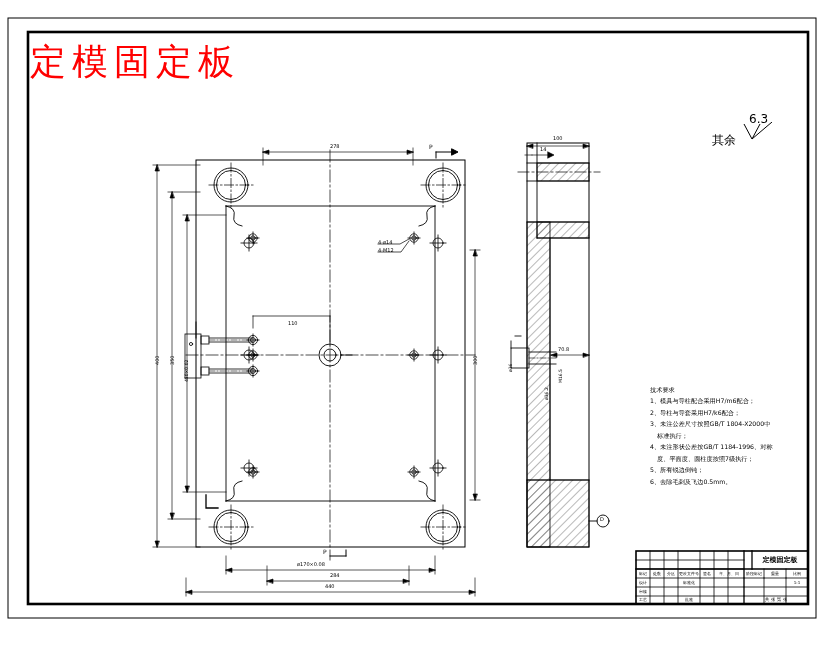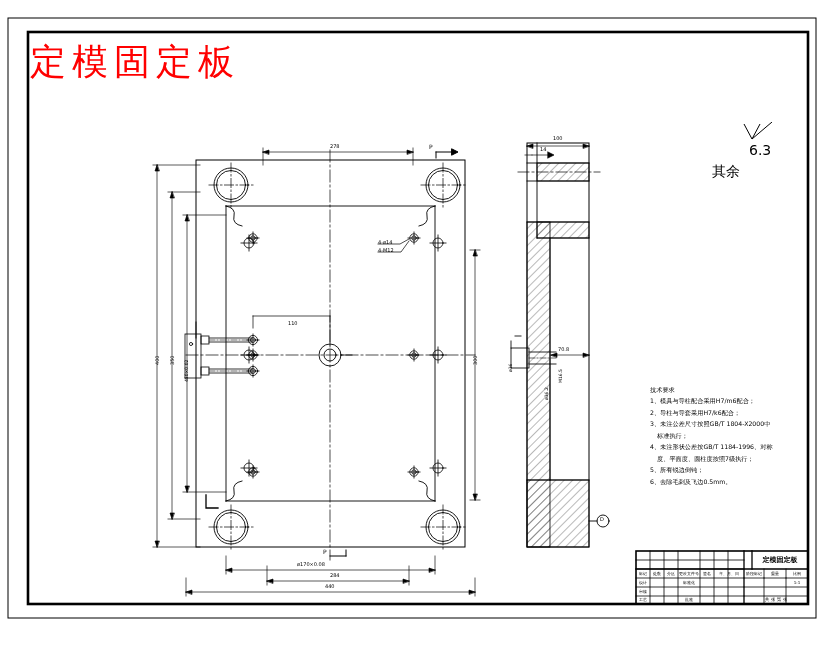--- a/index.html
+++ b/index.html
@@ -7,21 +7,21 @@
   body{width:830px;height:654px;overflow:hidden;
        font-family:"Liberation Sans","DejaVu Sans",sans-serif;}
   #sheet{position:relative;width:830px;height:654px;background:#fff;}
   svg.layer{position:absolute;left:0;top:0;width:830px;height:654px;}
   .ttl{position:absolute;left:30px;top:38px;color:#ff0000;
        font-family:"DejaVu Sans",sans-serif;font-size:36px;
        letter-spacing:6px;font-weight:400;white-space:nowrap;}
   .lbl{position:absolute;font-family:"DejaVu Sans",sans-serif;
        color:#000;white-space:nowrap;line-height:1;}
   .s4{font-size:4px;} .s45{font-size:4.5px;} .s5{font-size:5px;} .s6{font-size:6px;} .s7{font-size:7px;}
-  .s8{font-size:14px;margin-top:30px;}
+  .s8{font-size:12px;}
   .rot{transform-origin:0 0;transform:rotate(-90deg);}
   .notes{position:absolute;left:650px;top:384px;width:165px;
          font-family:"DejaVu Sans",sans-serif;font-size:6.2px;
          color:#000;line-height:1.85;}
   .notes div{white-space:nowrap;}
   .notes .ind{padding-left:7px;}
   .tb{position:absolute;font-family:"DejaVu Sans",sans-serif;
       color:#000;display:flex;align-items:center;justify-content:center;
       text-align:center;line-height:1;overflow:hidden;}
 </style>

